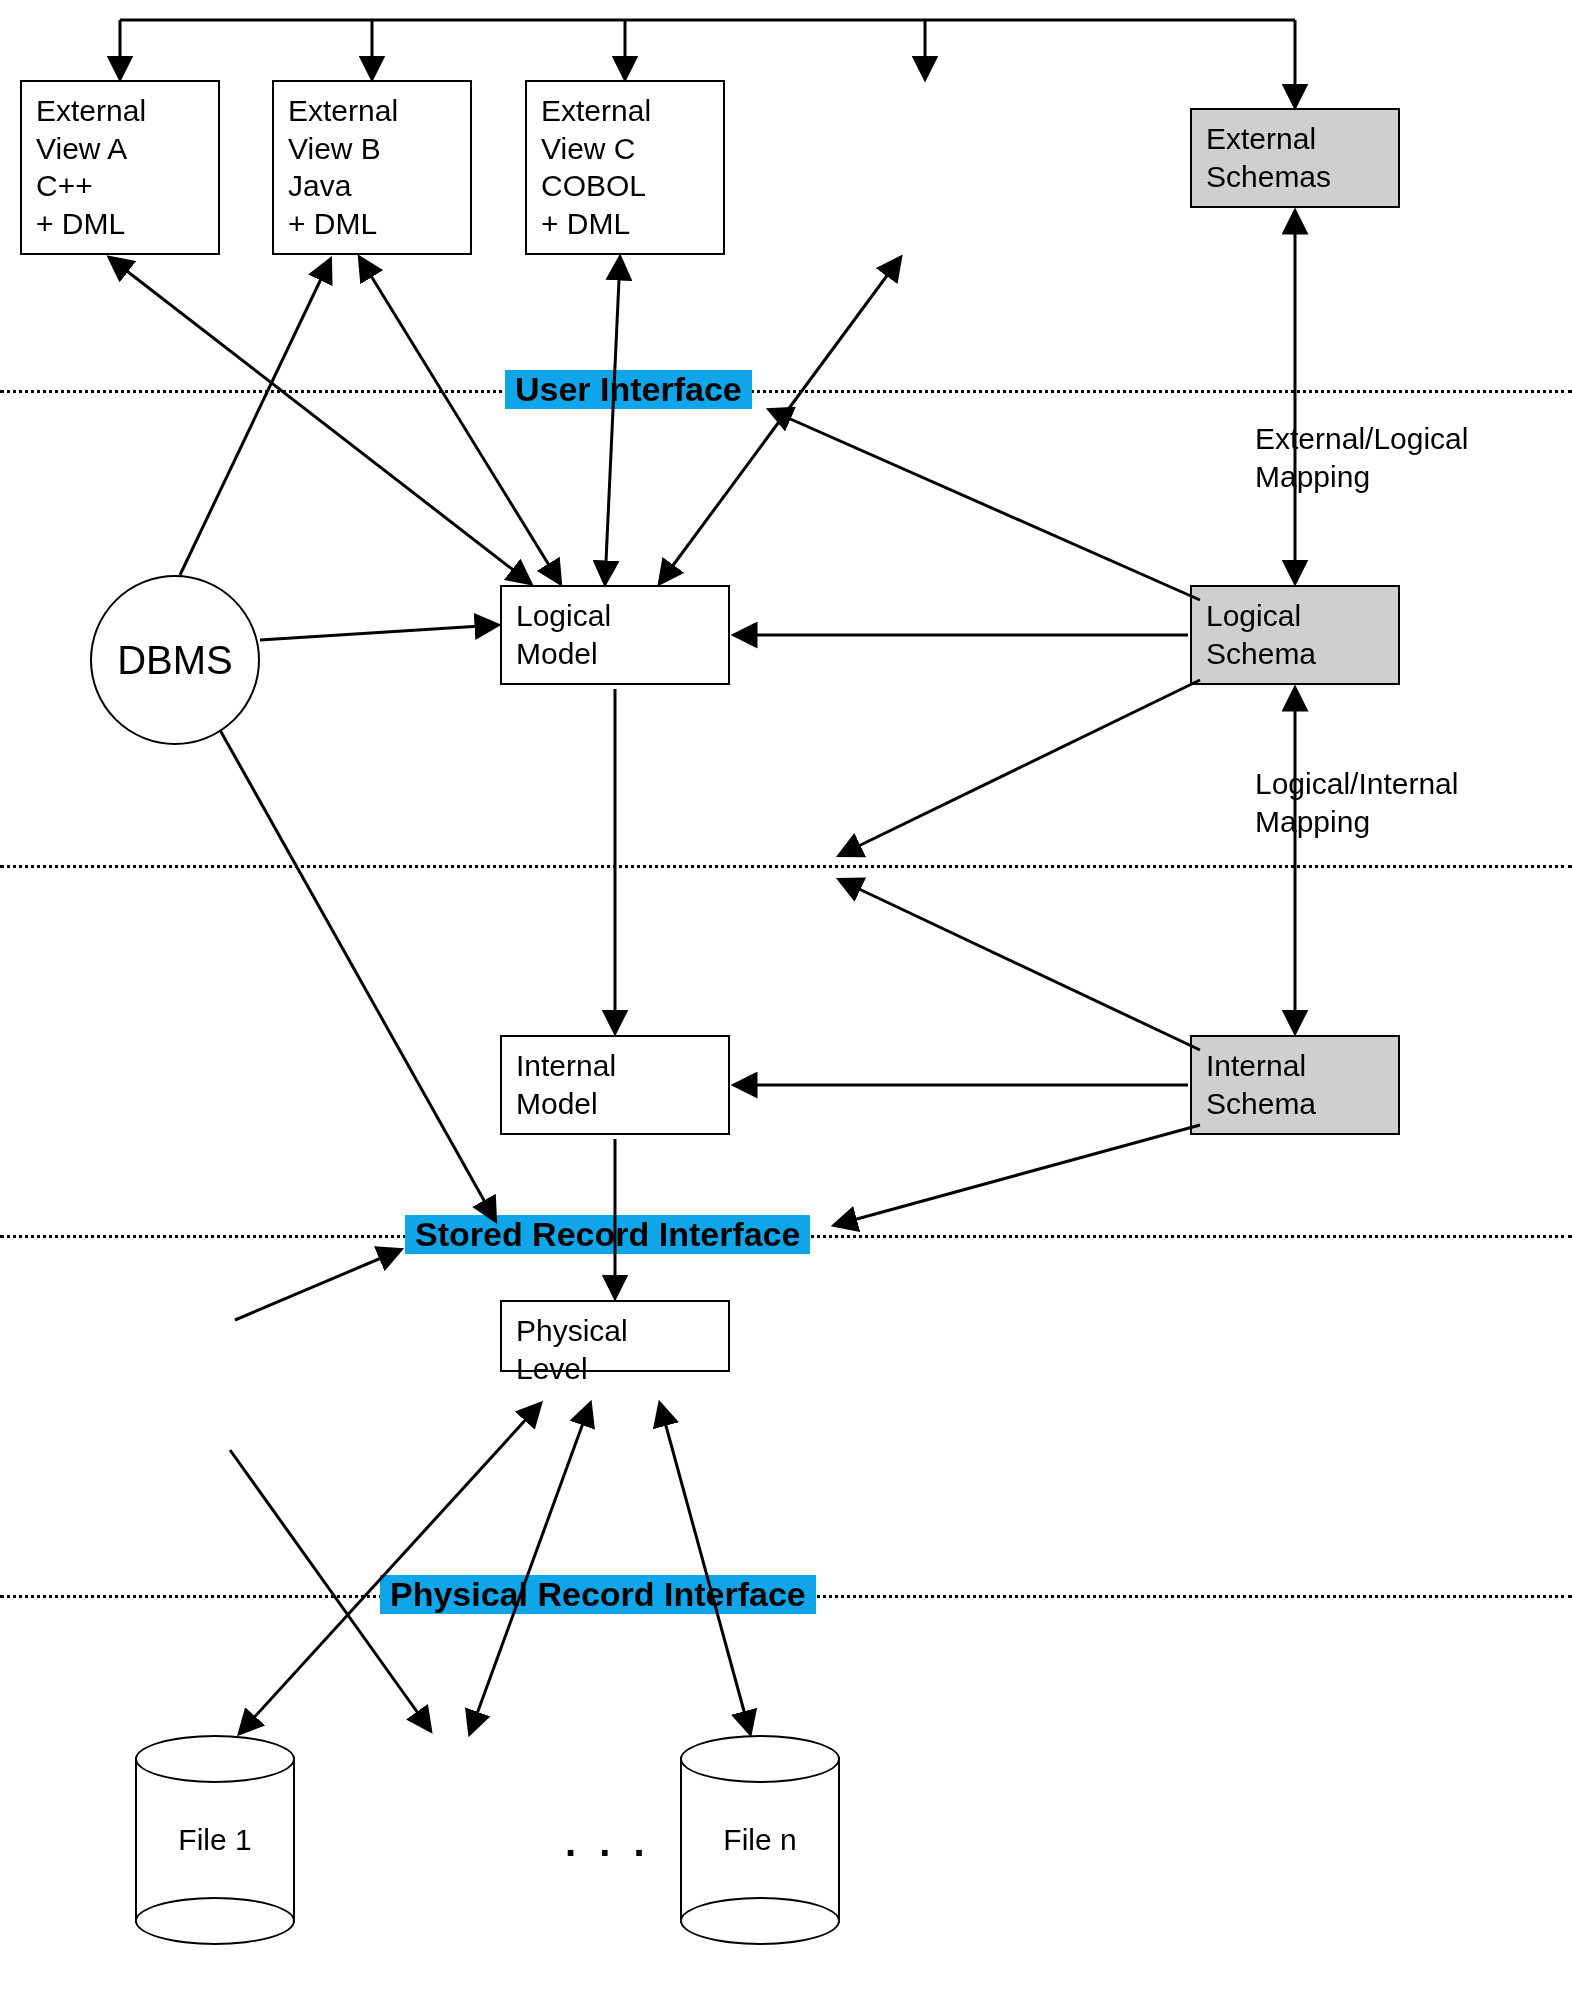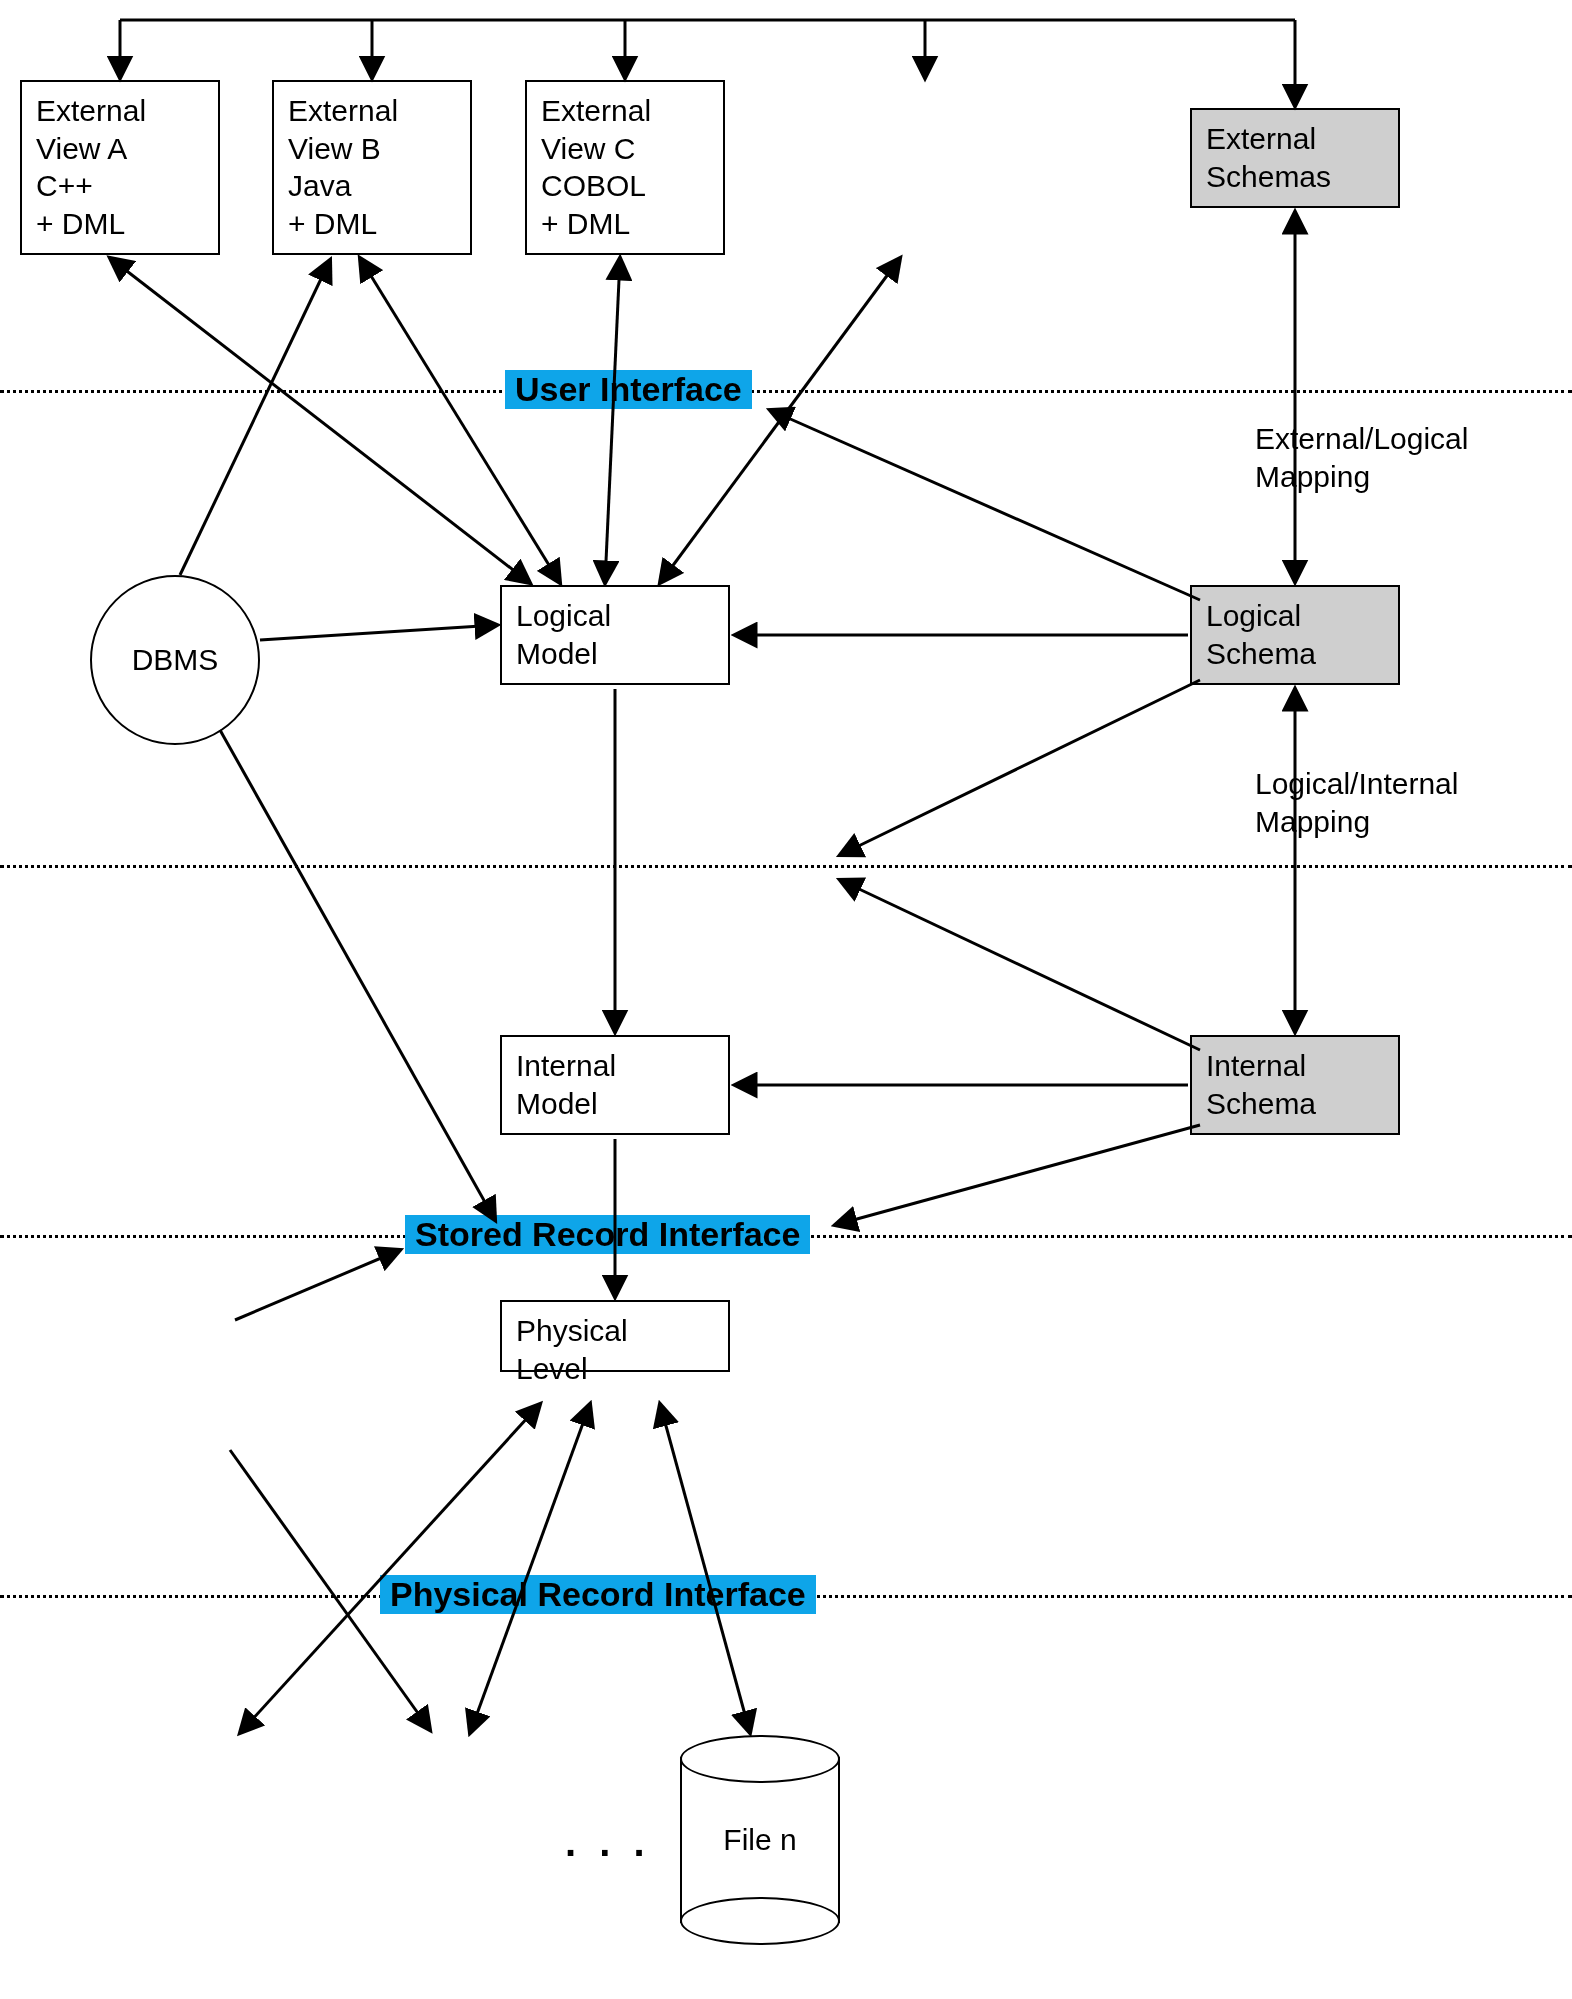--- a/index.html
+++ b/index.html
@@ -25,21 +25,21 @@
   }
   .box.gray { background: #cfcfcf; }
   .circle {
     position: absolute;
     border: 2px solid #000;
     border-radius: 50%;
     background: #fff;
     display: flex;
     align-items: center;
     justify-content: center;
-    font-size: 30px;
+    font-size: 40px;
     box-sizing: border-box;
   }
   .label {
     position: absolute;
     font-size: 30px;
     line-height: 1.25;
     white-space: pre;
   }
   .iface {
     position: absolute;
@@ -122,20 +122,26 @@
   <div class="label" style="left:1255px; top:765px">Logical/Internal<br>Mapping</div>
 
   <div class="box" style="left:500px; top:585px; width:230px; height:100px">Logical<br>Model</div>
   <div class="box" style="left:500px; top:1035px; width:230px; height:100px">Internal<br>Model</div>
   <div class="box" style="left:500px; top:1300px; width:230px; height:72px">Physical<br>Level</div>
 
   <div class="circle" style="left:90px; top:575px; width:170px; height:170px">
       <span>DBMS</span>
     </div>
 
+  <div class="cyl" style="left:135px; top:1735px">
+    <div class="body"></div>
+      <div class="bot"></div>
+      <div class="top"></div>
+    <div class="txt">File 1</div>
+  </div>
   <div class="cyl" style="left:680px; top:1735px">
     <div class="body"></div>
       <div class="bot"></div>
       <div class="top"></div>
     <div class="txt">File n</div>
   </div>
   <div class="dots3" style="left:565px; top:1820px">. . .</div>
 
   <svg class="lines">
     <defs>

